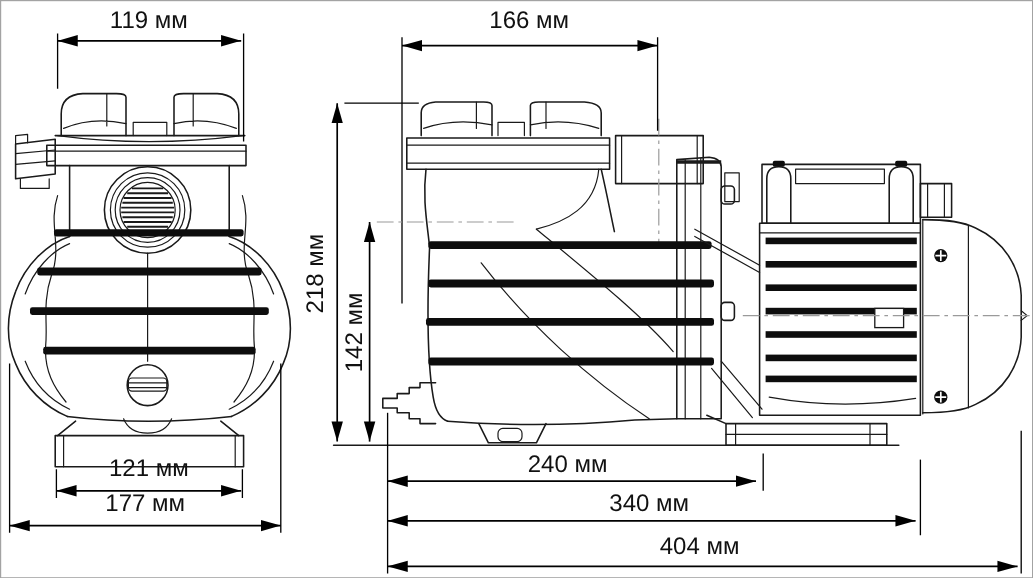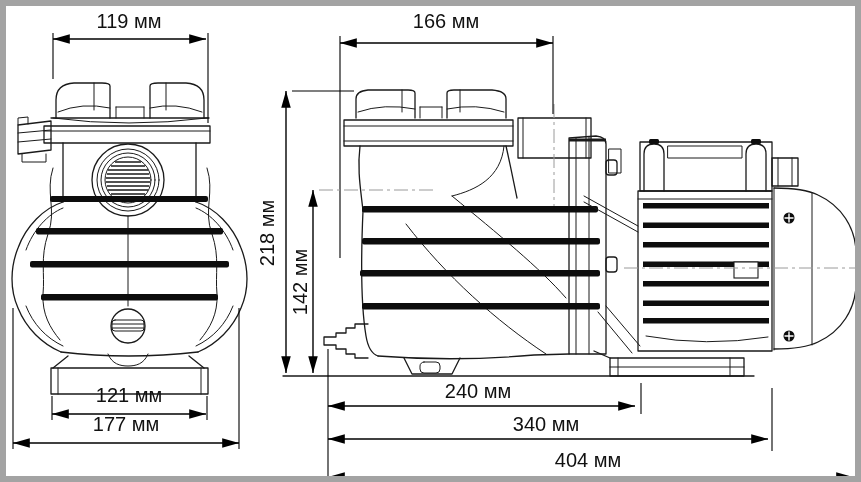--- a/index.html
+++ b/index.html
@@ -1,18 +1,18 @@
 <!DOCTYPE html>
 <html><head>
 <meta charset="utf-8">
 <style>
   html,body{margin:0;padding:0;background:#fff;}
   .stage{
     position:relative;width:861px;height:482px;background:#ffffff;
-    border:6px solid #a3a3a3;box-sizing:border-box;overflow:hidden;
+    border:1px solid #a3a3a3;box-sizing:border-box;overflow:hidden;
     font-family:"Liberation Sans", sans-serif;
   }
   svg{display:block;}
   svg text{
     font-family:"Liberation Sans", sans-serif;
     font-size:20px;
     fill:#111;
   }
   .outline{stroke:#1a1a1a;stroke-width:1.3;fill:none;stroke-linejoin:round;stroke-linecap:round;}
   .thin{stroke:#1a1a1a;stroke-width:1;fill:none;stroke-linejoin:round;stroke-linecap:round;}

